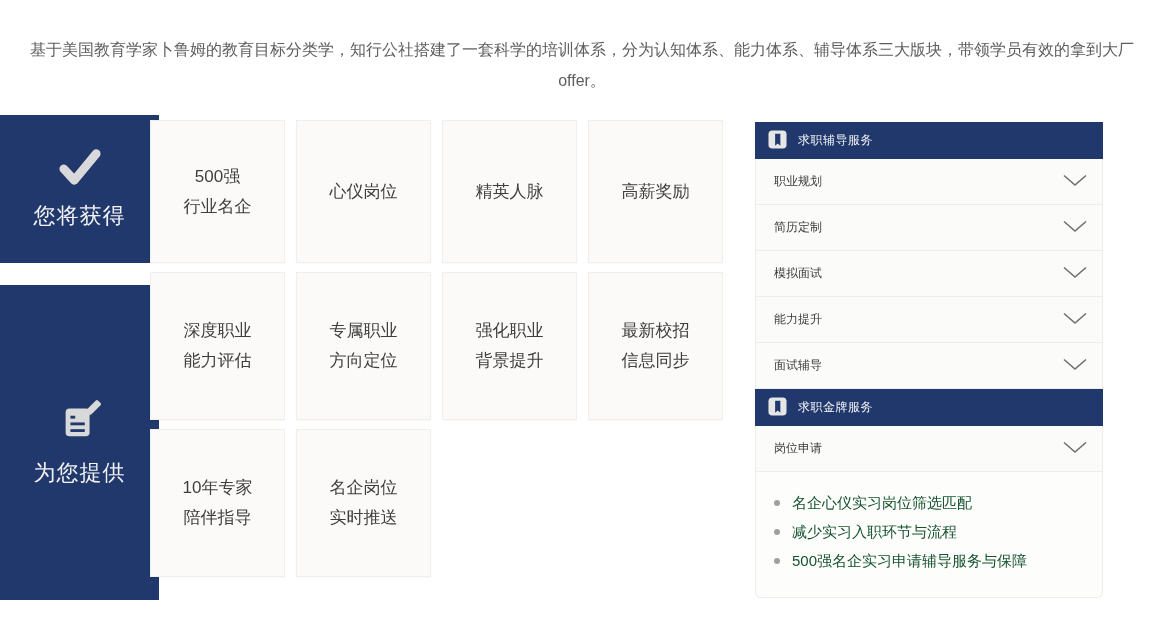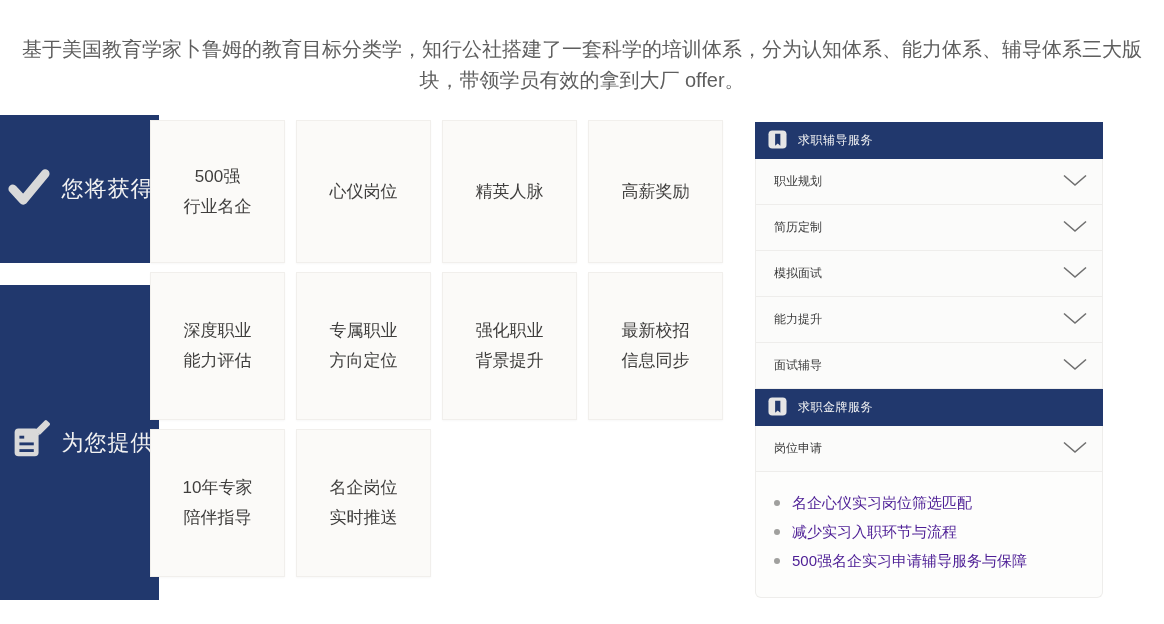--- a/index.html
+++ b/index.html
@@ -2,25 +2,25 @@
 <html><head>
 <meta charset="utf-8">
 <style>
   * { margin:0; padding:0; box-sizing:border-box; }
   html,body { background:#fff; }
   body { font-family:"Liberation Sans","DejaVu Sans",sans-serif; }
   .page { position:relative; width:1164px; height:624px; background:#ffffff; overflow:hidden; }
 
   
   .intro { position:absolute; top:34px; left:0; width:100%; text-align:center; }
-  .intro p { max-width:1140px; margin:0 auto; font-size:20px; line-height:31px; color:#5e5e5e; }
+  .intro p { max-width:1140px; margin:0 auto; font-size:16px; line-height:31px; color:#5e5e5e; }
 
   
   .rail-block { position:absolute; left:0; width:159px; background:#21386d;
-                display:flex; flex-direction:row; align-items:center; justify-content:center;
+                display:flex; flex-direction:column; align-items:center; justify-content:center;
                 gap:10px; color:#fff; }
   .rail-gain { top:115px; height:148px; }
   .rail-provide { top:285px; height:315px; }
   .rail-label { font-size:22px; letter-spacing:1px; color:#f2f2f2; }
   .rail-icon { display:block; }
 
   
   .grid { position:absolute; left:150px; top:120px; width:573px;
           display:grid; grid-template-columns:repeat(4,1fr);
           grid-template-rows:143px 148px 148px; gap:9px 11px; }
@@ -34,21 +34,21 @@
   .panel-header { height:37px; background:#21386d; color:#f5f5f5; display:flex; align-items:center;
                   gap:11px; padding-left:13px; font-size:12px; letter-spacing:0.5px; }
   .acc-row { height:46px; background:#fbfbfa; border:1px solid #eeedeb; border-top:none;
              display:flex; align-items:center; justify-content:space-between;
              padding:0 14px 0 18px; cursor:pointer; }
   .acc-row span { font-size:12px; color:#3b3b3b; }
   .bullets { background:#fdfdfc; border:1px solid #eeedeb; border-top:none;
              border-radius:0 0 6px 6px; padding:16px 0 22px; }
   .bullet { display:flex; align-items:center; gap:12px; padding:1px 18px; }
   .bullet .dot { width:6px; height:6px; border-radius:50%; background:#a0a09e; flex:0 0 auto; }
-  .bullet span { font-size:15px; line-height:27px; color:#4c1d95; }
+  .bullet span { font-size:15px; line-height:27px; color:#14532d; }
 
   .chev { flex:0 0 auto; }
 </style>
 </head>
 <body>
 
 <div class="page">
 
   <div class="intro">
     <p>基于美国教育学家卜鲁姆的教育目标分类学，知行公社搭建了一套科学的培训体系，分为认知体系、能力体系、辅导体系三大版块，带领学员有效的拿到大厂 offer。</p>

